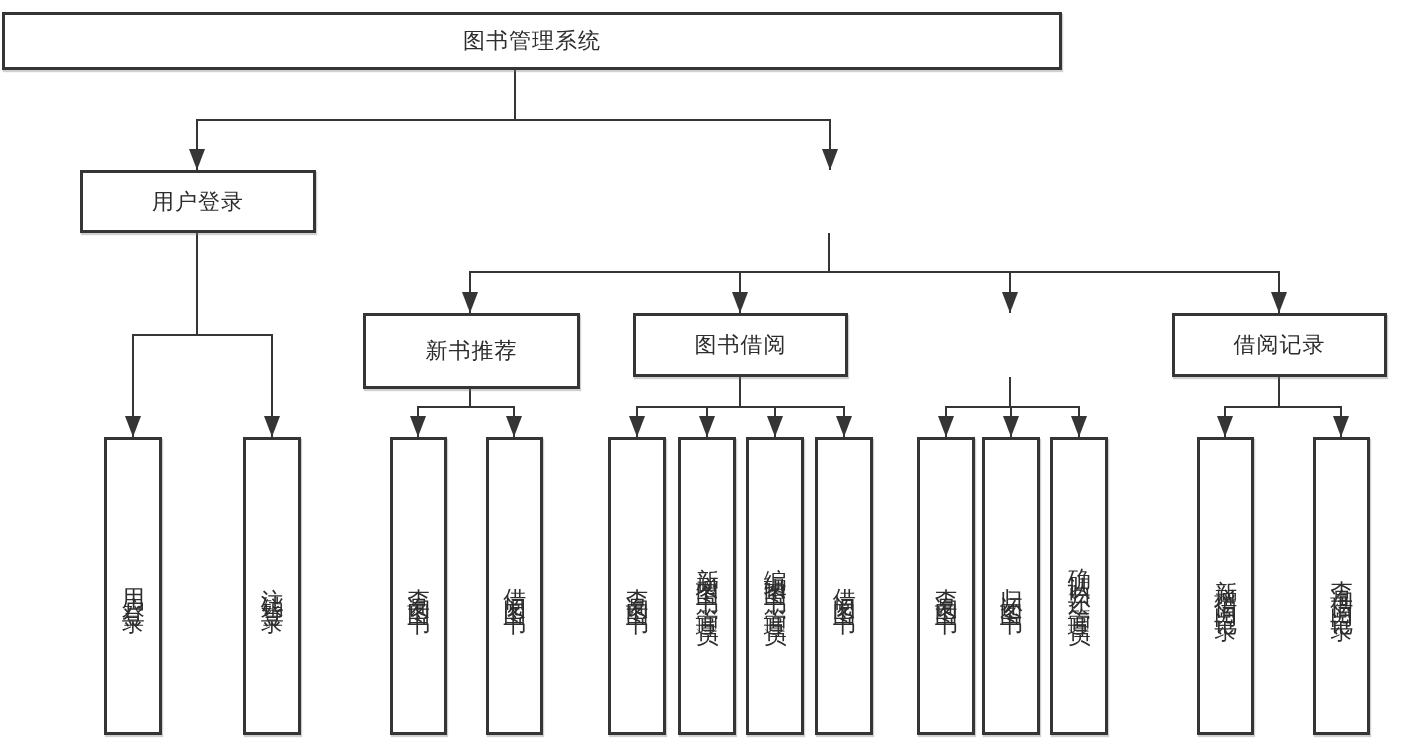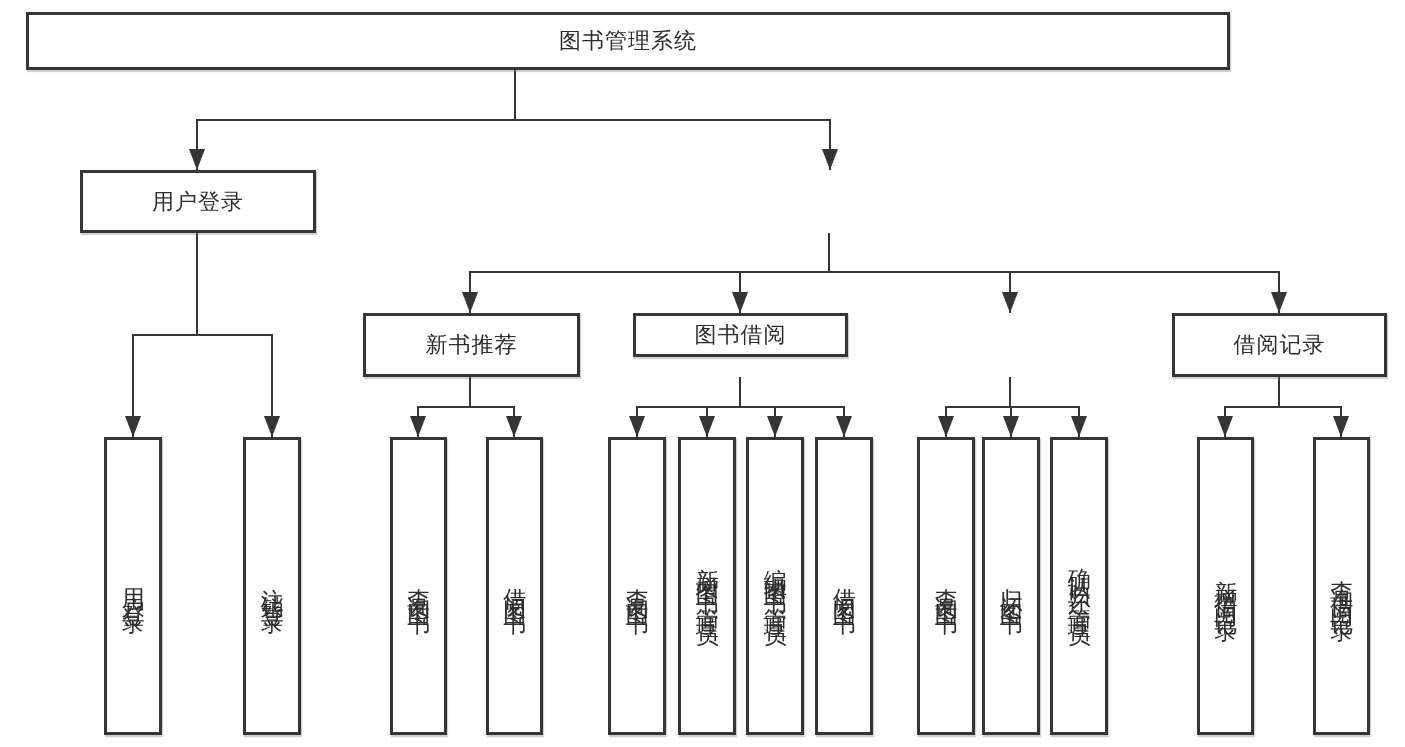--- a/index.html
+++ b/index.html
@@ -65,32 +65,32 @@
     text-shadow:1px 1px 0 rgba(255,255,255,.8);
     z-index:10;
     white-space:nowrap;
   }
 </style>
 </head>
 <body>
 
 <div id="stage">
 
-  <div class="box hbox" style="left:26px;top:12px;width:1204px;height:58px">
+  <div class="box hbox" style="left:2px;top:12px;width:1060px;height:58px">
     <span>图书管理系统</span>
   </div>
 
   <div class="box hbox" style="left:80px;top:170px;width:236px;height:63px">
     <span>用户登录</span>
   </div>
 
-  <div class="box hbox" style="left:363px;top:313px;width:217px;height:64px">
+  <div class="box hbox" style="left:363px;top:313px;width:217px;height:76px">
     <span>新书推荐</span>
   </div>
-  <div class="box hbox" style="left:633px;top:313px;width:215px;height:44px">
+  <div class="box hbox" style="left:633px;top:313px;width:215px;height:64px">
     <span>图书借阅</span>
   </div>
   <div class="box hbox" style="left:1172px;top:313px;width:215px;height:64px">
     <span>借阅记录</span>
   </div>
 
   <div class="box vbox" style="left:104px;top:437px;width:58px;height:298px">
     <span>用户登录</span>
   </div>
   <div class="box vbox" style="left:243px;top:437px;width:58px;height:298px">

